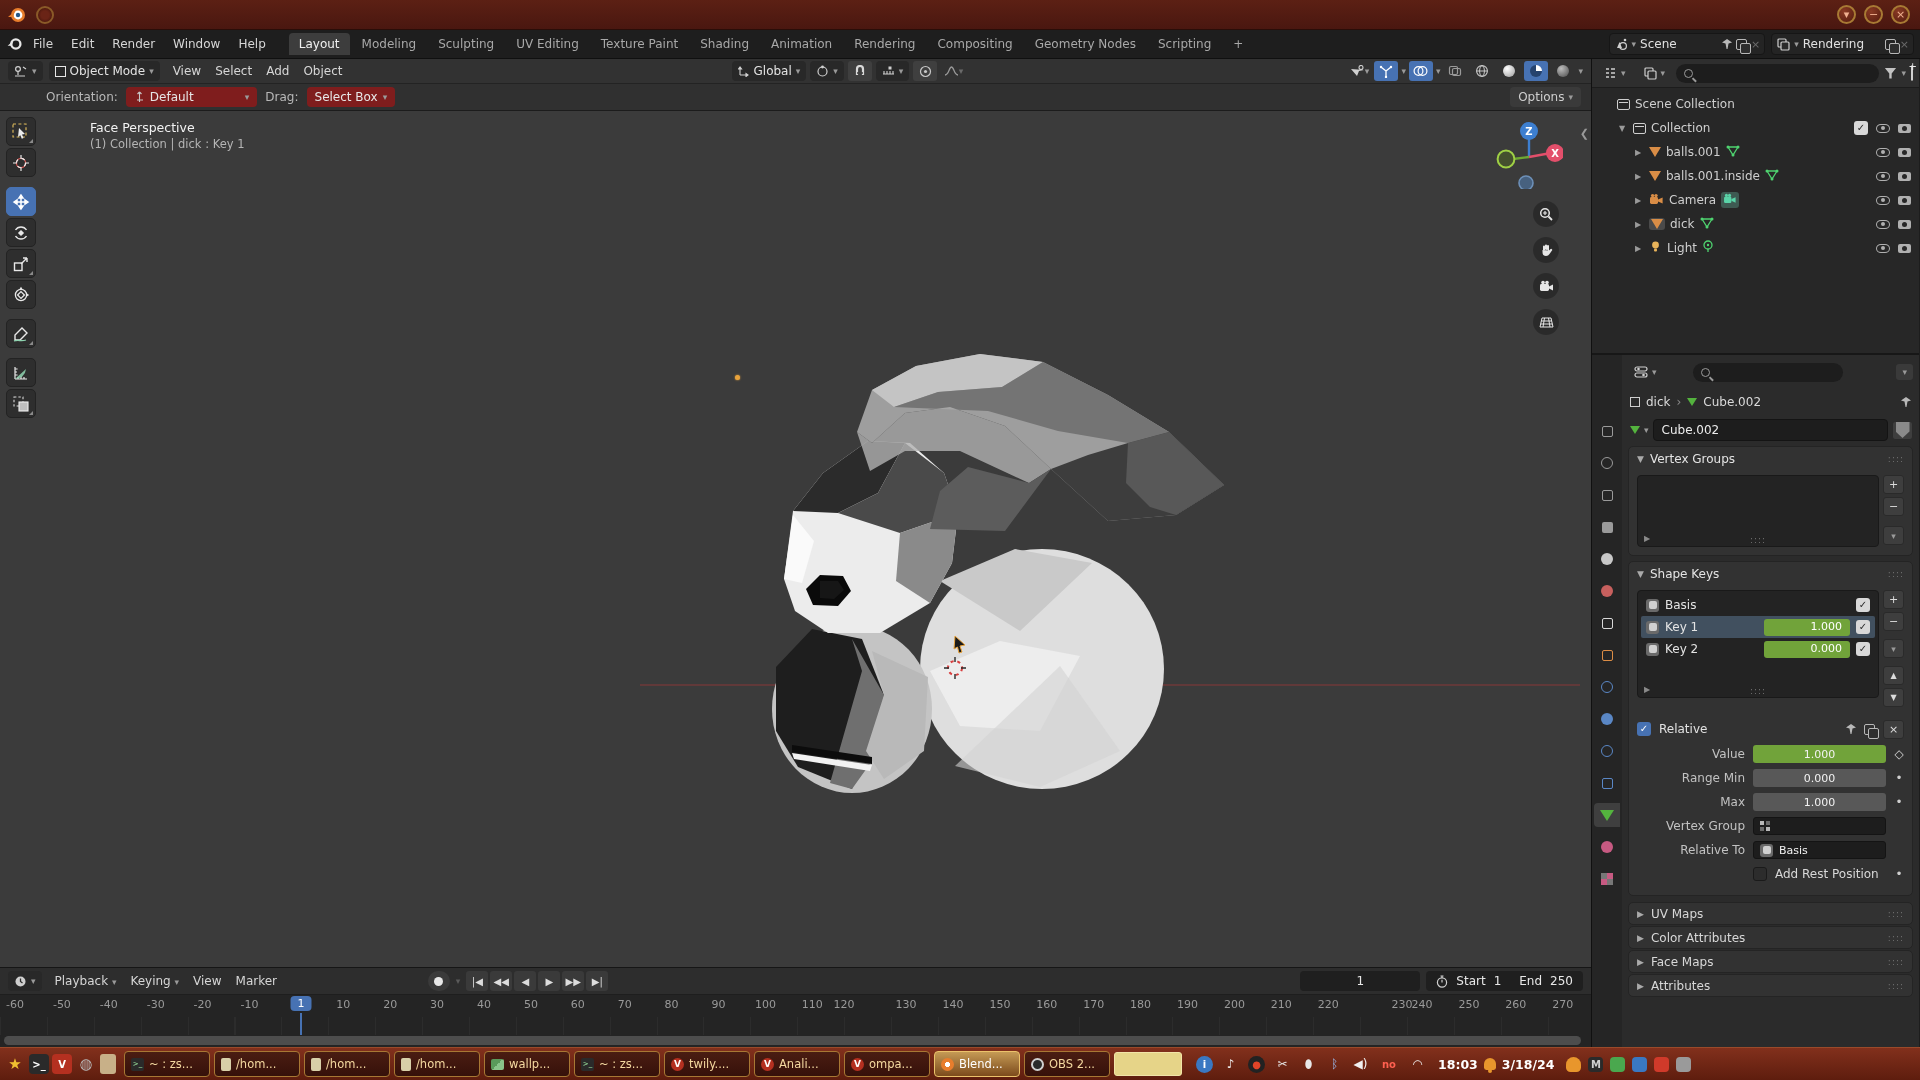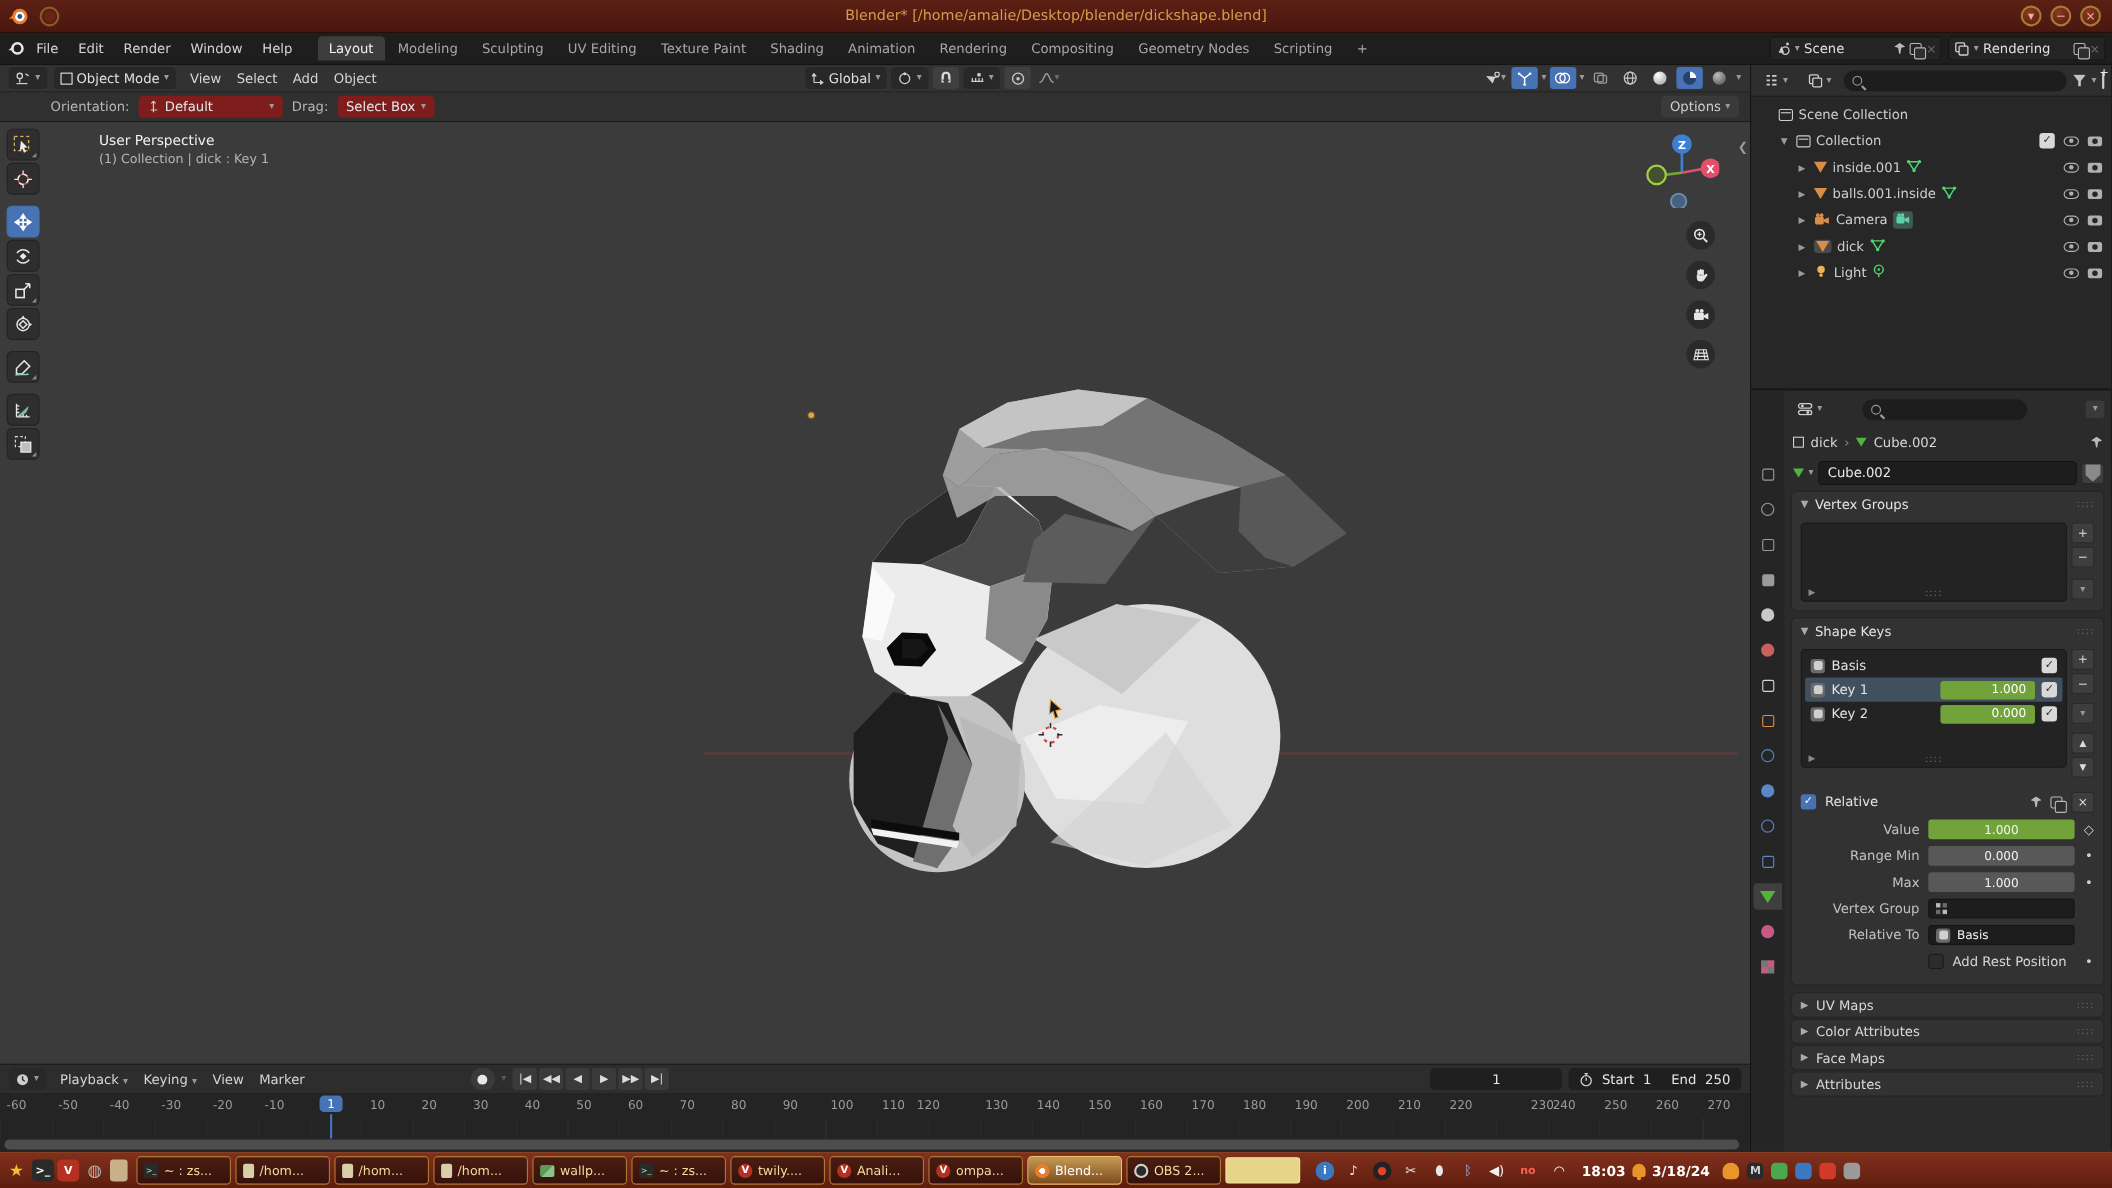--- a/index.html
+++ b/index.html
@@ -169,21 +169,20 @@
 <body>
 
 <div id="titlebar">
   <svg class="logo" viewBox="0 0 22 22">
     <circle cx="12" cy="11" r="7" fill="#e87d2c"></circle>
       <circle cx="12" cy="11" r="4.4" fill="#fff"></circle>
     <circle cx="12" cy="11" r="2.2" fill="#265787"></circle>
       <path d="M2 13 L9 7 L7 13 Z" fill="#e87d2c"></path>
   </svg>
   <span class="ring"></span>
-  <div id="win-title">Blender* [/home/amalie/Desktop/blender/dickshape.blend]</div>
   <div id="win-controls">
     <div class="win-btn">▾</div>
     <div class="win-btn">−</div>
     <div class="win-btn">×</div>
   </div>
 </div>
 
 <div id="menubar">
   <svg width="18" height="18" viewBox="0 0 22 22">
     <circle cx="12" cy="11" r="7" fill="#e8e8e8"></circle>
@@ -405,21 +404,21 @@
         <polygon points="872,279 916,255 980,243 1043,251 1002,276 938,281 894,296" fill="#c4c4c4"></polygon>
         <polygon points="894,296 938,281 1002,276 1043,251 1108,284 1169,321 1128,332 1058,320 988,300" fill="#747474"></polygon>
         <polygon points="1051,358 1108,410 1176,404 1224,374 1169,321 1128,332 1088,344" fill="#3d3d3d"></polygon>
         <polygon points="1128,332 1169,321 1224,374 1176,404 1150,396 1126,372" fill="#585858"></polygon>
         <polygon points="857,321 872,332 905,302 950,296 1005,315 1051,358 1029,372 960,340 905,340 870,360" fill="#b2b2b2" opacity="0.8"></polygon>
 
         <polygon points="930,418 1005,420 1051,358 1029,372 968,356 940,380" fill="#5c5c5c"></polygon>
       </svg>
 
       <div id="vp-overlay-text">
-        <div id="vp-line1">User Perspective</div>
+        <div id="vp-line1">Face Perspective</div>
         <div id="vp-line2">(1) Collection | dick : Key 1</div>
       </div>
 
       <div id="vp-toolbar">
           <div class="tool-btn">
             <svg width="18" height="18" viewBox="0 0 18 18">
               <rect x="1" y="1" width="13" height="13" fill="none" stroke="#d8b55a" stroke-width="1.2" stroke-dasharray="3 2.4"></rect>
               <path d="M7 5 L13 11 L10 11.4 L11.6 15 L9.8 15.8 L8.3 12.2 L6 14 Z" fill="#ececec"></path>
             </svg>
             <span class="subtri"></span>
@@ -661,21 +660,21 @@
               <span class="chk">✓</span>
               <span class="eye-ico"></span>
               <span class="cam-ico"></span>
             </span>
           </div>
           <div class="ol-row" style="padding-left: 38px;">
             <span class="expander">▶</span>
             <span style="display: flex; align-items: center; gap: 6px;">
               <span class="tri-orange"></span>
             </span>
-            <span class="label">inside.001</span>
+            <span class="label">balls.001</span>
             <span><svg width="14" height="12" viewBox="0 0 14 12">
                 <path d="M2 2 H12 L7 10 Z" fill="none" stroke="#4fd470" stroke-width="1.3"></path>
                 <circle cx="2" cy="2" r="1.5" fill="#4fd470"></circle>
                 <circle cx="12" cy="2" r="1.5" fill="#4fd470"></circle>
                 <circle cx="7" cy="10" r="1.5" fill="#4fd470"></circle>
               </svg></span>
             <span class="ol-right">
               <span class="eye-ico"></span>
               <span class="cam-ico"></span>
             </span>

